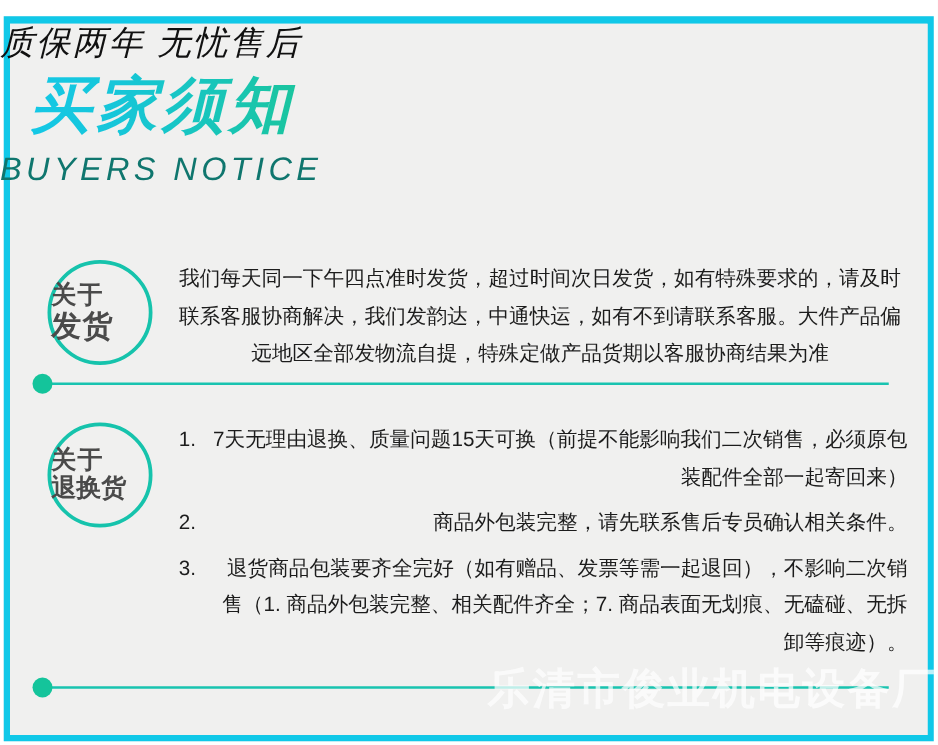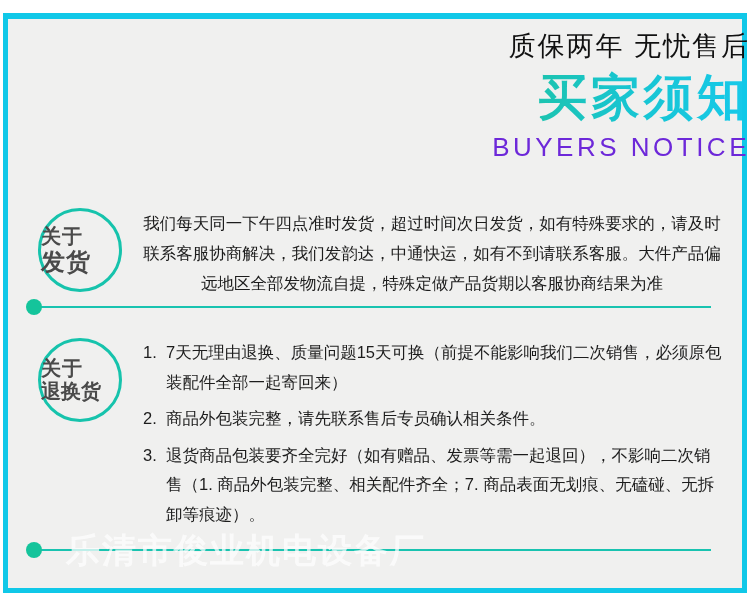--- a/index.html
+++ b/index.html
@@ -35,23 +35,24 @@
   .frame-inner {
     position: absolute;
     inset: 0;
     background: #f0f0ef;
   }
 
   
   .header {
     position: absolute;
     left: 0;
-    top: 30px;
+    top: 18px;
     width: 100%;
-    text-align: right;
+    text-align: left;
+    font-style: italic;
   }
 
   .headline-top {
     font-size: 27px;
     color: #111111;
     letter-spacing: 2px;
     line-height: 1.2;
     font-weight: 400;
   }
 
@@ -73,21 +74,21 @@
     -webkit-background-clip: text;
     background-clip: text;
     color: transparent;
     margin-left: 24px;
     -webkit-text-fill-color: transparent;
   }
 
   .headline-sub {
     margin-top: 7px;
     font-size: 26px;
-    color: #6d28d9;
+    color: #0f766e;
     letter-spacing: 3.5px;
     font-weight: 400;
   }
 
   
   .sep {
     position: absolute;
     left: 35px;
     height: 2px;
     background: #19c3b0;
@@ -146,36 +147,37 @@
     color: #1c1c1c;
     font-size: 16.5px;
     line-height: 29.5px;
     max-width: 583px;
   }
   ol.numlist > li {
     counter-increment: item;
     position: relative;
     padding-left: 23px;
     margin-bottom: 7px;
+    text-align: right;
   }
   ol.numlist > li:last-child { margin-bottom: 0; }
   ol.numlist > li::before {
     content: counter(item) ".";
     position: absolute;
     left: 0;
     top: 0;
   }
 
   
   .watermark {
     position: absolute;
     left: 0;
     top: 528px;
     width: 100%;
-    text-align: left;
+    text-align: right;
     font-size: 34px;
     font-weight: bold;
     letter-spacing: 2px;
     color: #ffffff;
     opacity: 0.72;
     pointer-events: none;
     white-space: nowrap;
     padding-left: 66px;
   }
 </style>

